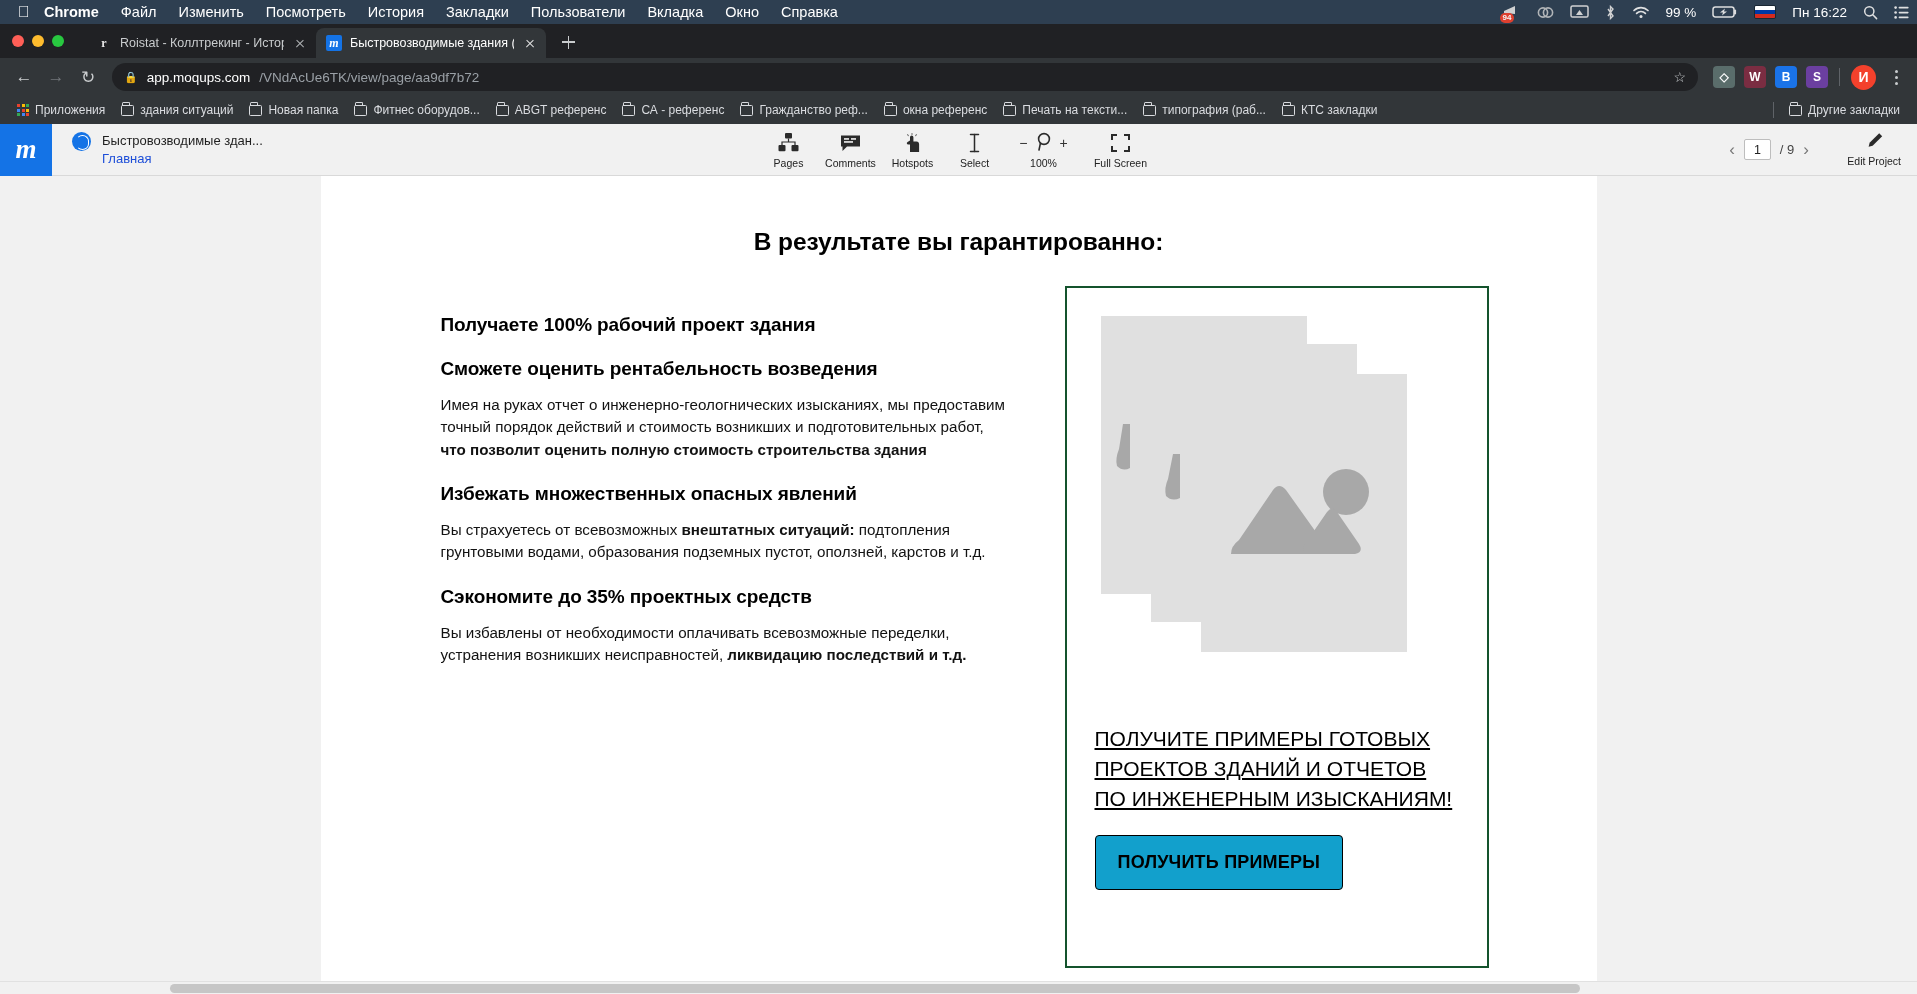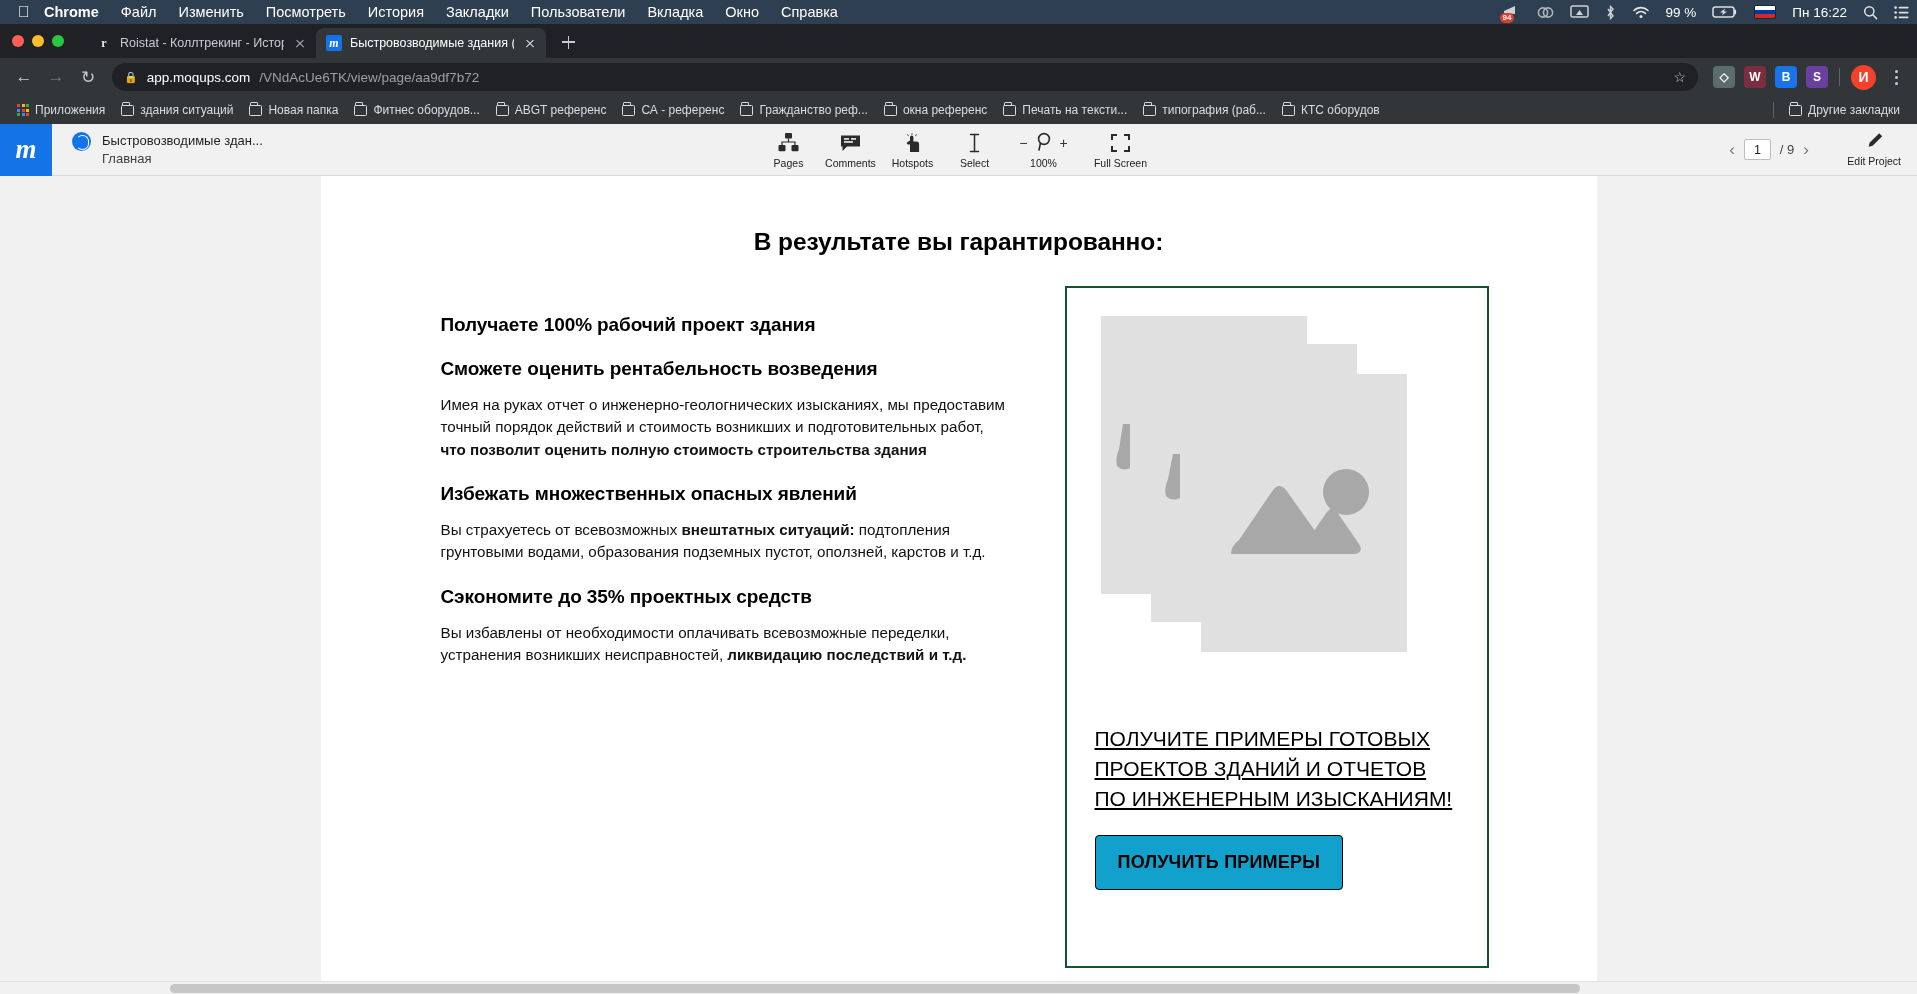--- a/index.html
+++ b/index.html
@@ -176,21 +176,21 @@
     width: 19px; height: 19px; border-radius: 50%; background: #1473e6;
     position: relative; flex: 0 0 19px;
   }
   .globe-ic:before {
     content: ""; position: absolute; left: 4px; top: 3px;
     width: 11px; height: 13px; border: 1.6px solid #fff; border-radius: 50%/40%;
     border-left-color: transparent;
   }
   .proj-txt { line-height: 1.35; }
   .proj-name { font-size: 13px; color: #1f1f1f; }
-  .proj-page { font-size: 13px; color: #404040; }
+  .proj-page { font-size: 13px; color: #1d4ed8; }
 
   .tools {
     position: absolute; left: 50%; transform: translateX(-50%);
     display: flex; align-items: flex-start; gap: 0;
   }
   .tool {
     width: 62px; display: flex; flex-direction: column; align-items: center;
     gap: 4px; color: #222; font-size: 10.5px; padding-top: 2px;
   }
   .tool .glyph { height: 21px; display: flex; align-items: center; justify-content: center; }
@@ -453,21 +453,21 @@
     <div class="bm">
         <span class="folder-ic"></span>
         <span>Печать на тексти...</span>
       </div>
     <div class="bm">
         <span class="folder-ic"></span>
         <span>типография (раб...</span>
       </div>
     <div class="bm">
         <span class="folder-ic"></span>
-        <span>КТС оборудов</span>
+        <span>КТС закладки</span>
       </div>
 
     <div class="bm-right">
       <span class="bm-divider"></span>
       <div class="bm">
         <span class="folder-ic"></span>
         <span>Другие закладки</span>
       </div>
     </div>
   </div>

